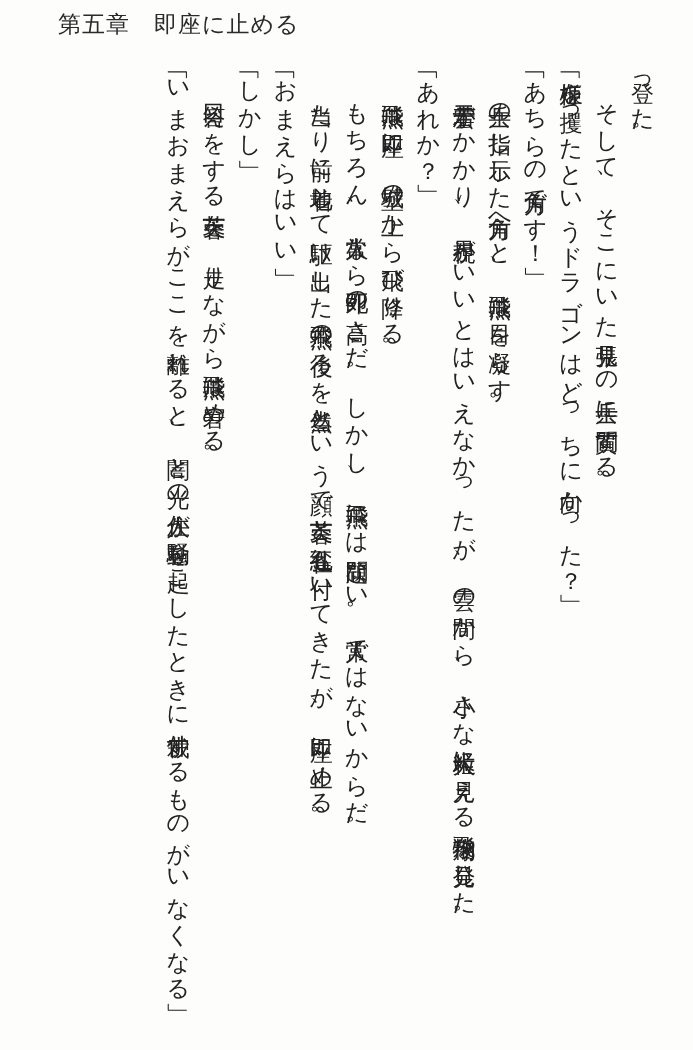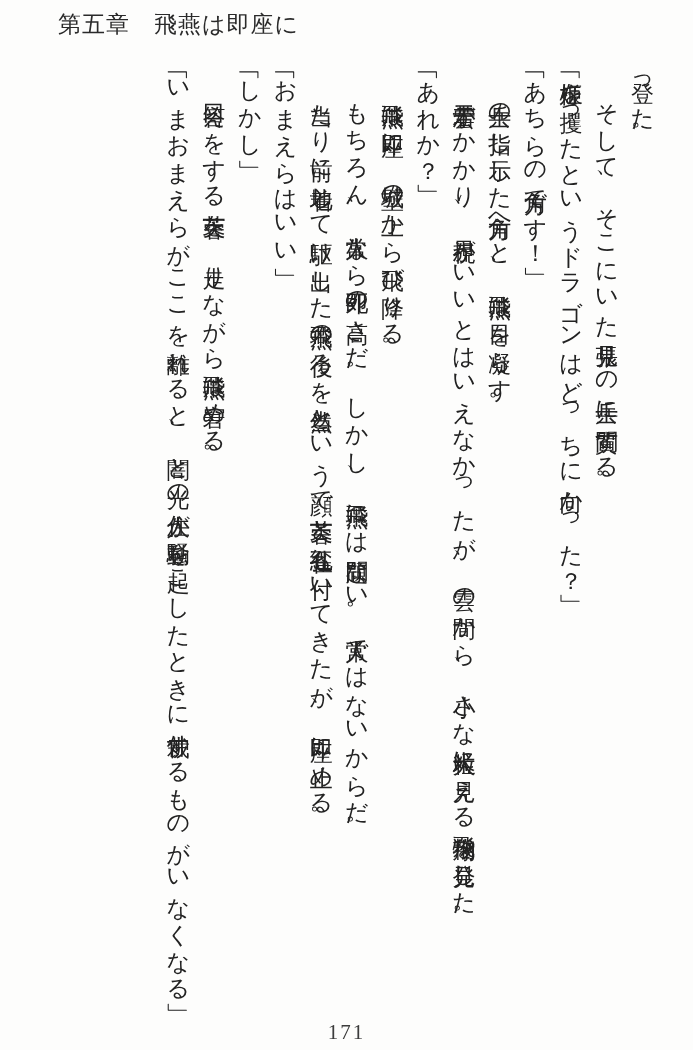--- a/index.html
+++ b/index.html
@@ -57,33 +57,32 @@
     text-align: center;
     font-size: 21px;
     letter-spacing: 2px;
     color: #3c3c3c;
   }
 </style>
 </head>
 <body>
 
 <div class="page">
-  <div class="chapter-header">第五章　飛燕は即座に</div>
+  <div class="chapter-header">第五章　即座に止める</div>
 
   <div class="text-body" id="text-body">
       <p class="">登った。</p>
       <p class="indent">そして、そこにいた見張りの兵士に質問する。</p>
       <p class="">「姫様を攫ったというドラゴンはどっちに向かった？」</p>
       <p class="">「あちらの方角です！」</p>
       <p class="indent">兵士の指し示した方角へと、飛燕は目を凝らす。</p>
       <p class="indent">若干雲がかかり、視界がいいとはいえなかったが、雲の間から、小さな米粒大に見える飛翔物を発見した。</p>
       <p class="">「あれか？」</p>
       <p class="indent">飛燕は即座に、城壁の上から飛び降りる。</p>
       <p class="indent">もちろん、常人なら即死の高さだ。しかし、飛燕には問題ない。常人ではないからだ。</p>
       <p class="indent">当たり前に着地して駆け出した飛燕の後ろを当然という顔で芙蓉と紅孔雀も付いてきたが、即座に止める。</p>
       <p class="">「おまえらはいい」</p>
       <p class="">「しかし」</p>
       <p class="indent">口答えをする芙蓉を、走りながら飛燕は窘める。</p>
       <p class="">「いまおまえらがここを離れると、闇と光の住人が騒動を起こしたときに仲裁するものがいなくなる」</p>
     </div>
 
-  <div class="page-number">171</div>
 </div>
 
 </body></html>

